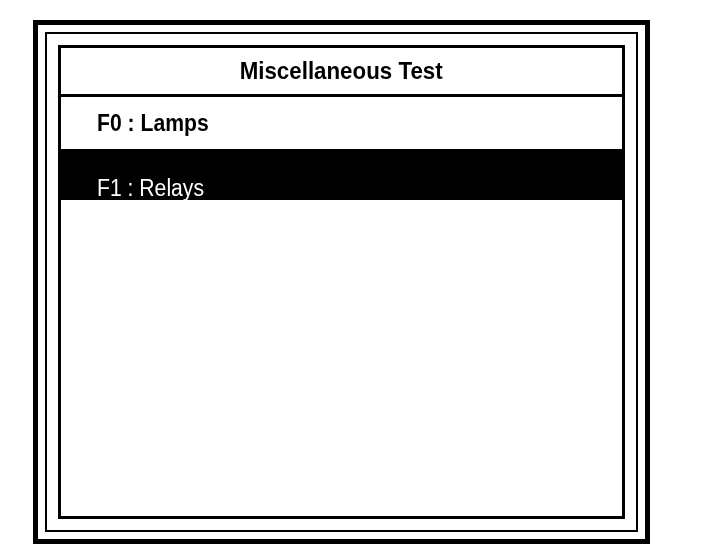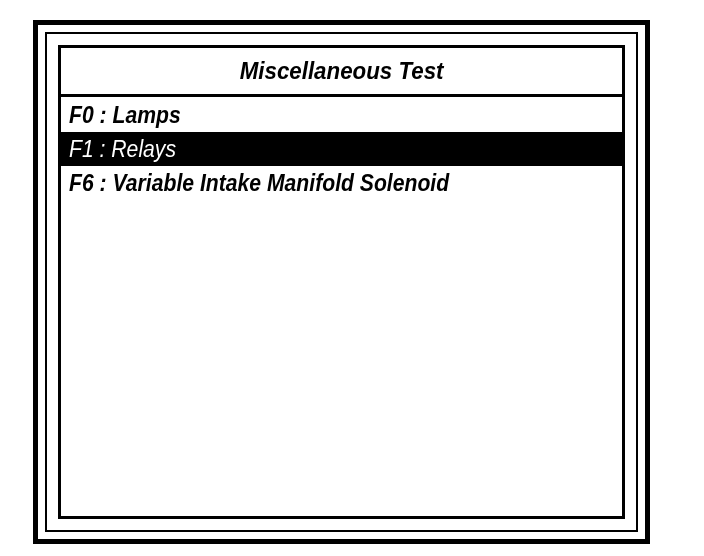--- a/index.html
+++ b/index.html
@@ -31,21 +31,20 @@
   
   #screen-frame-middle {
     position: absolute;
     left: 7px;
     top: 7px;
     right: 7px;
     bottom: 7px;
     box-sizing: border-box;
     border: 2px solid #000000;
     background: #ffffff;
-    font-style: italic;
   }
 
   
   #menu-panel {
     position: absolute;
     left: 11px;
     top: 11px;
     right: 11px;
     bottom: 11px;
     box-sizing: border-box;
@@ -77,31 +76,32 @@
     line-height: 1;
   }
 
   
   #menu-list {
     flex: 1 1 auto;
     background: #ffffff;
     padding-top: 1px;
   }
   .menu-row {
-    height: 34px;
+    height: 51px;
     display: flex;
     align-items: center;
-    padding-left: 8px;
+    padding-left: 36px;
     box-sizing: border-box;
     background: #ffffff;
     color: #000000;
   }
   .menu-row.selected {
     background: #000000;
     color: #ffffff;
+    align-items: flex-end;
   }
   .menu-row-label {
     font-size: 23px;
     font-weight: bold;
     white-space: nowrap;
     line-height: 1;
     transform: scaleX(0.92);
     transform-origin: left center;
   }
   .menu-row.selected .menu-row-label {
@@ -119,20 +119,17 @@
         <div id="menu-title-text">Miscellaneous Test</div>
       </div>
 
       <div id="menu-list">
         <div class="menu-row">
           <span class="menu-row-label">F0 : Lamps</span>
         </div>
         <div class="menu-row selected">
           <span class="menu-row-label">F1 : Relays</span>
         </div>
-        <div class="menu-row">
-          <span class="menu-row-label">F6 : Variable Intake Manifold Solenoid</span>
-        </div>
       </div>
 
     </div>
   </div>
 </div>
 
 </body></html>

